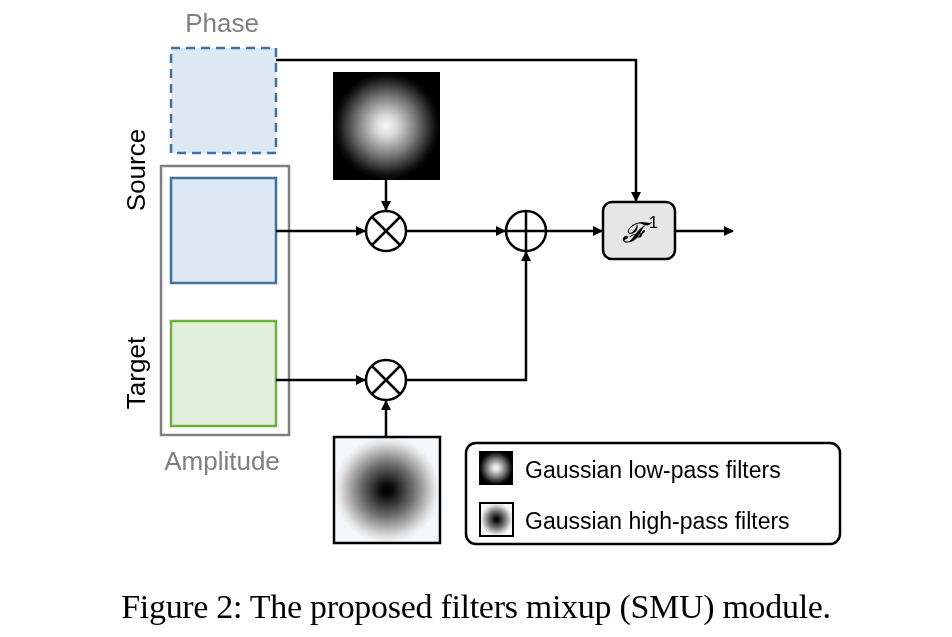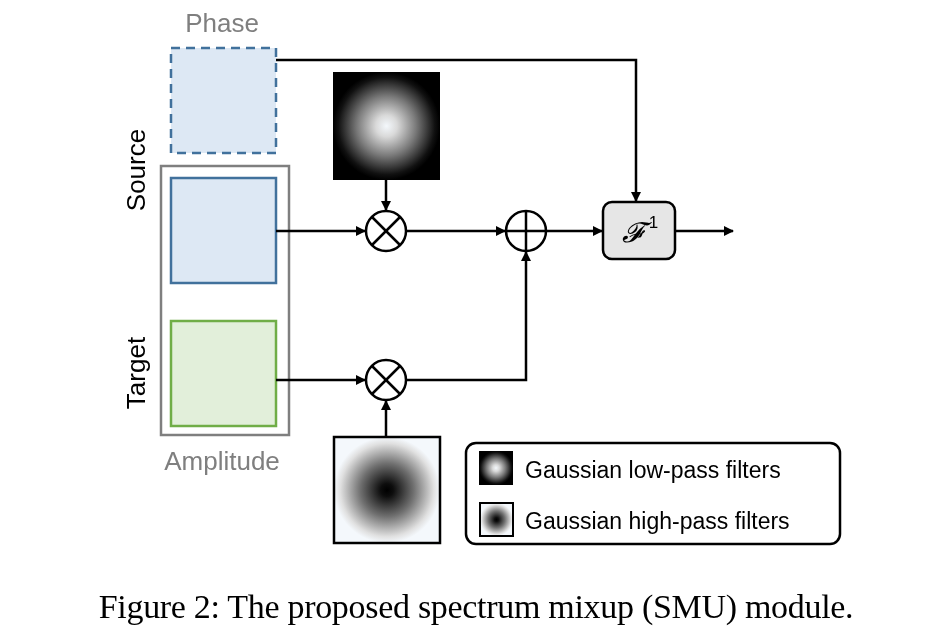--- a/index.html
+++ b/index.html
@@ -101,13 +101,13 @@
 
   <g>
     <rect x="466" y="443" width="374" height="101" rx="10" ry="10" fill="#fff" stroke="#000" stroke-width="2.5"></rect>
     <rect x="479" y="451" width="34" height="34" fill="url(#lowpass)"></rect>
     <text x="525" y="478" class="sans" font-size="23" fill="#000">Gaussian low-pass filters</text>
     <rect x="480" y="503" width="33" height="33" fill="url(#highpass)" stroke="#000" stroke-width="2"></rect>
     <text x="525" y="529" class="sans" font-size="23" fill="#000">Gaussian high-pass filters</text>
   </g>
 </svg>
 
-<div id="caption">Figure 2: The proposed spectrum mixup (SMU) module.</div>
+<div id="caption">Figure 2: The proposed filters mixup (SMU) module.</div>
 
 </body></html>

